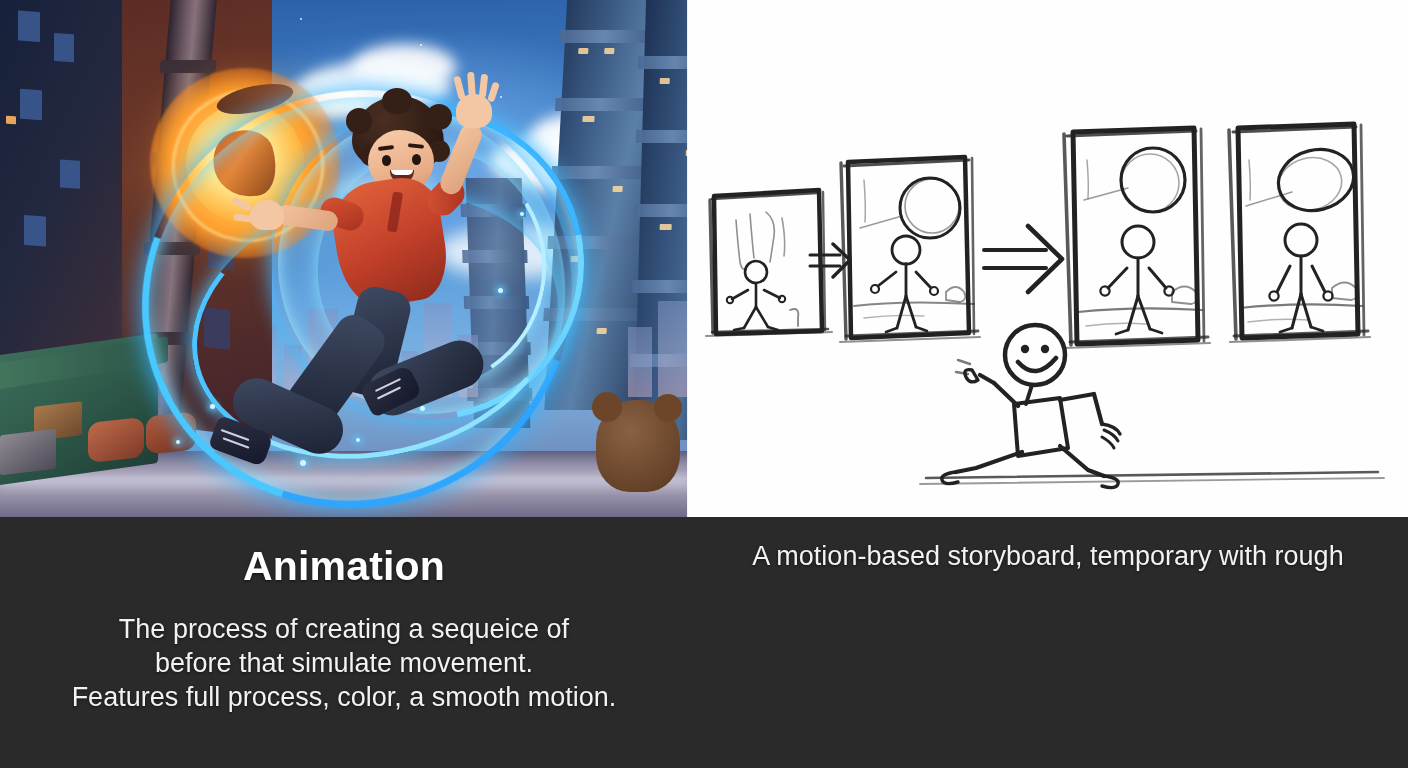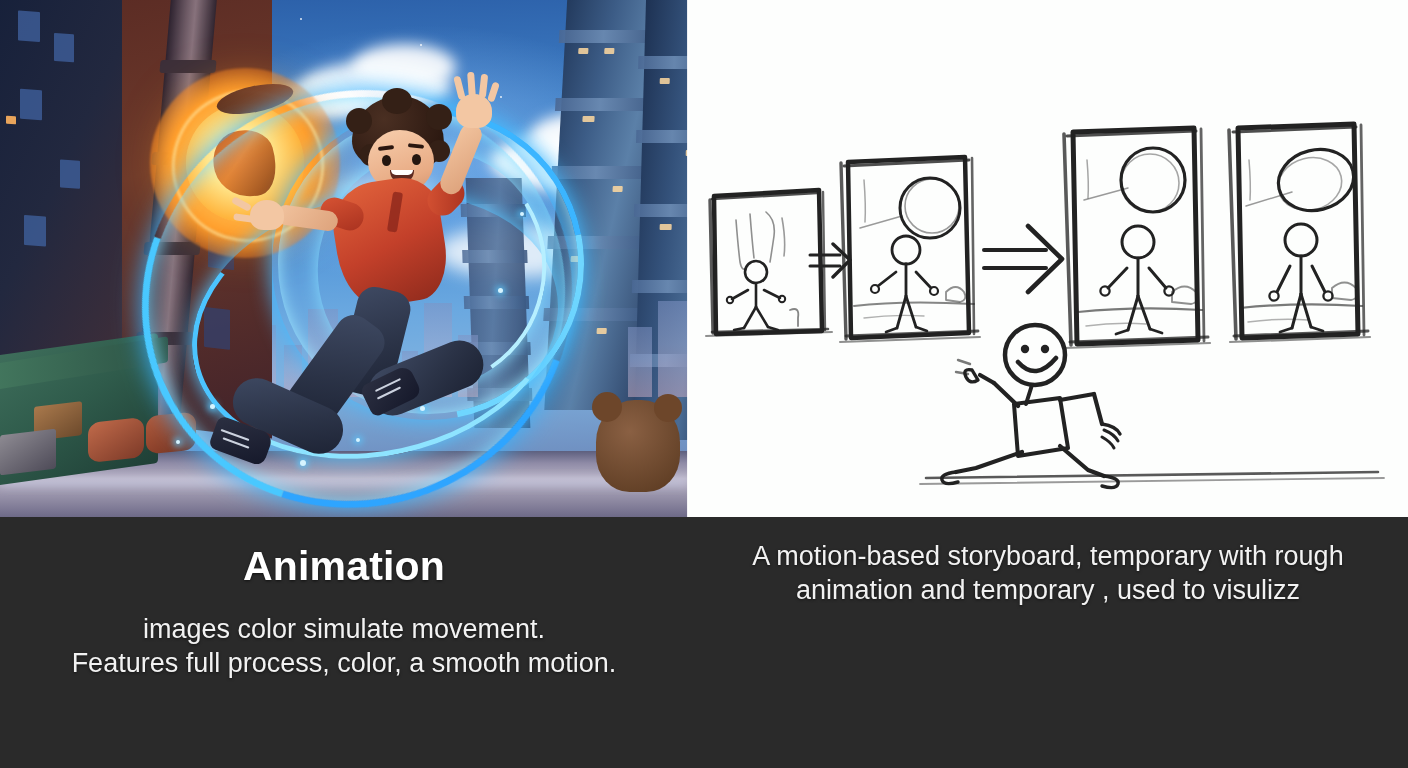--- a/index.html
+++ b/index.html
@@ -479,25 +479,25 @@
     </div>
 
     <div class="divider-seam"></div>
   </div>
 
   <div class="caption-row">
 
     <div class="cap cap-left">
       <h2>Animation</h2>
       <p>
-        <span class="ln">images color simulate movement.</span>
+        <span class="ln">The process of creating a sequeice of</span>
+        <span class="ln">before that simulate movement.</span>
         <span class="ln">Features full process, color, a smooth motion.</span>
       </p>
     </div>
 
     <div class="cap cap-right">
       <p>
         <span class="ln">A motion-based storyboard, temporary with rough</span>
-        <span class="ln">animation and temporary , used to visulizz</span>
       </p>
     </div>
   </div>
 </div>
 
 </body></html>

